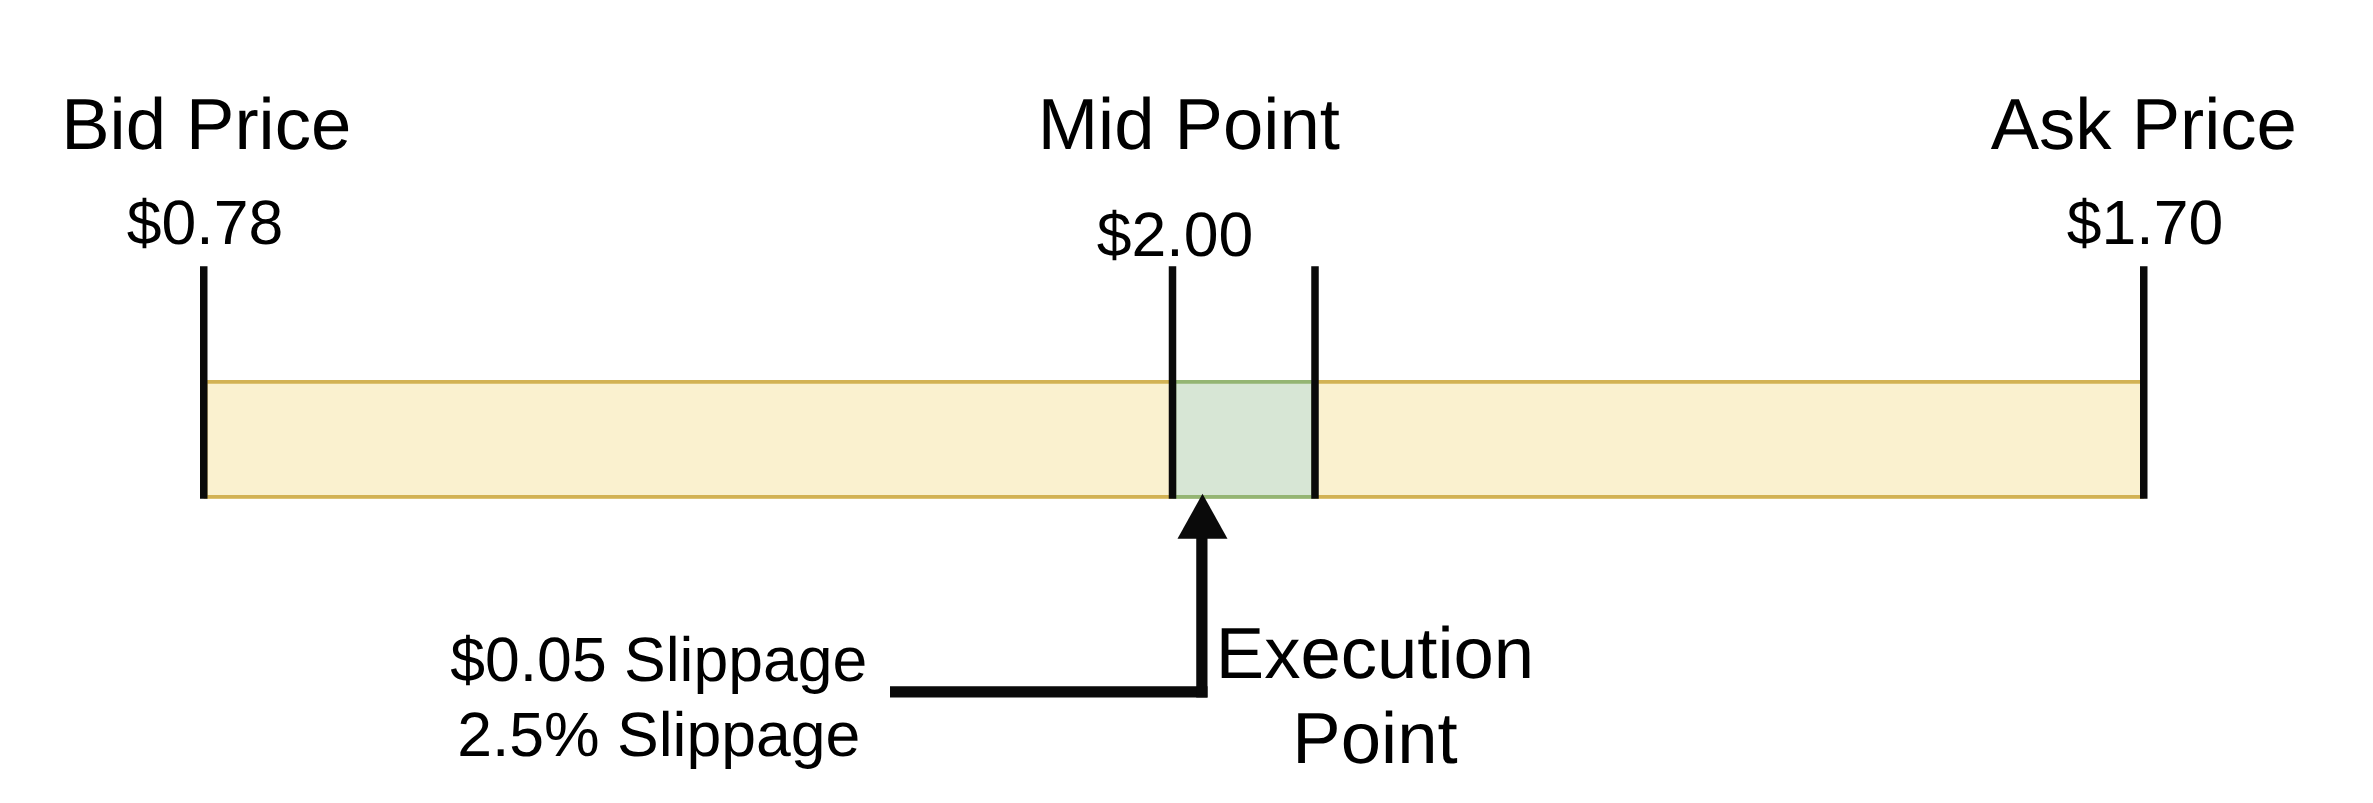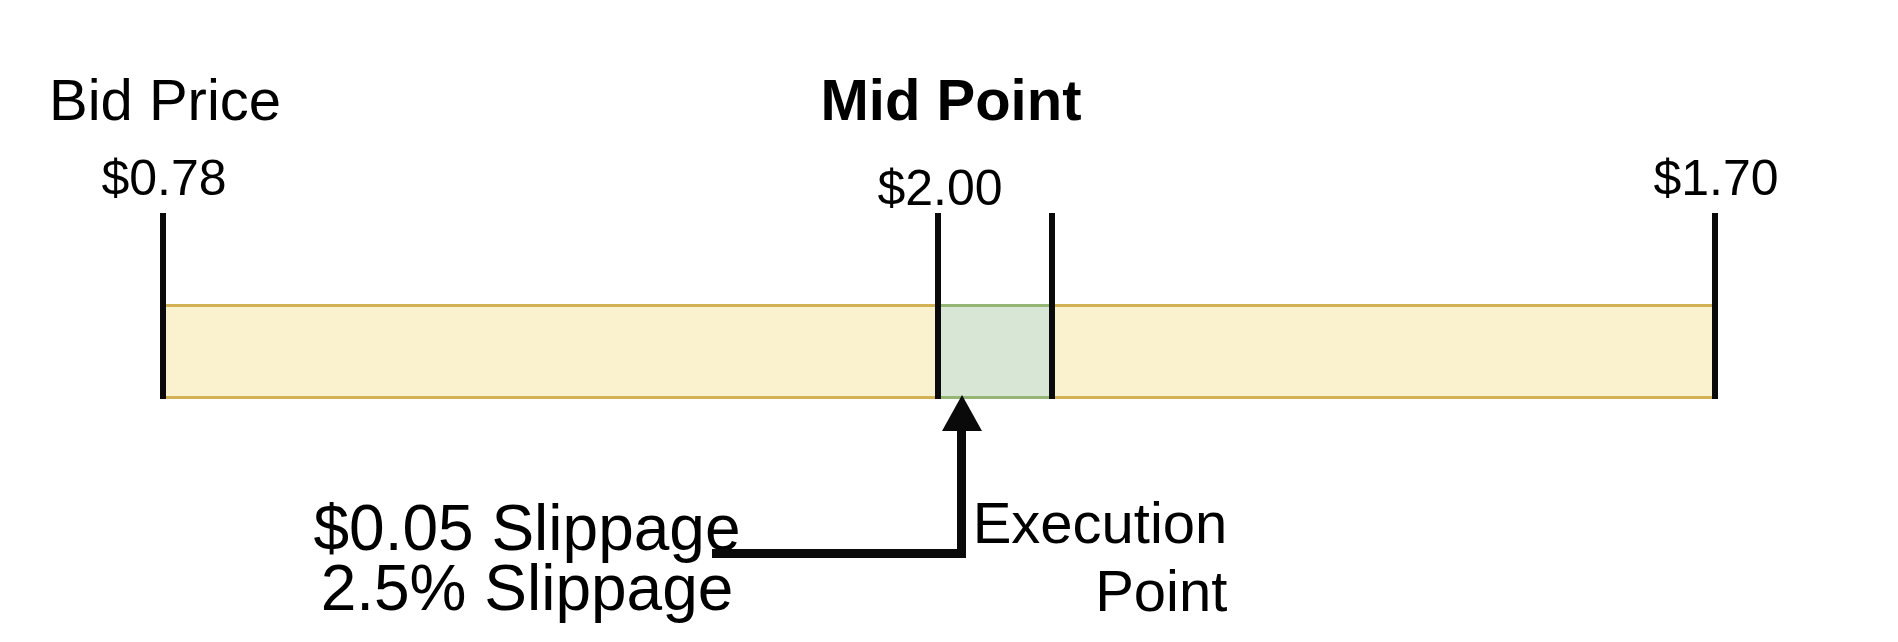--- a/index.html
+++ b/index.html
@@ -49,29 +49,29 @@
   .txt {
     transform: translateX(-50%);
     white-space: nowrap;
     text-align: center;
     line-height: 1;
   }
   .h-label { font-size: 58px; }
   .v-label { font-size: 50px; }
 
   .lbl-bid   { left: 165px;  top: 55px;  }
-  .lbl-mid   { left: 951px;  top: 55px; font-weight: bold;  }
+  .lbl-mid   { left: 951px;  top: 55px;  }
   .lbl-ask   { left: 1715px; top: 55px;  }
   .val-bid   { left: 164px;  top: 137px; }
   .val-mid   { left: 940px;  top: 147px; }
   .val-ask   { left: 1716px; top: 137px; }
 
   .val-exec  { left: 1077px; top: 414px; }
-  .lbl-exec  { left: 1100px; top: 473px; font-size: 58px; line-height: 68px; text-align: right; }
-  .lbl-slippage { left: 527px; top: 482px; font-size: 64px; line-height: 60px; }
+  .lbl-exec  { left: 1100px; top: 473px; font-size: 58px; line-height: 68px; }
+  .lbl-slippage { left: 527px; top: 482px; font-size: 50px; line-height: 60px; }
 
   
   .arrow-h {
     left: 712px; top: 533px;
     width: 254px; height: 9px;
     background: var(--line, #0A0A0A);
   }
   .arrow-v {
     left: 957px; top: 410px;
     width: 9px; height: 132px;
@@ -98,20 +98,21 @@
   <div class="abs tick tick-mid"></div>
   <div class="abs tick tick-exec"></div>
   <div class="abs tick tick-ask"></div>
 
   <div class="abs txt h-label lbl-bid">Bid Price</div>
   <div class="abs txt v-label val-bid">$0.78</div>
 
   <div class="abs txt h-label lbl-mid">Mid Point</div>
   <div class="abs txt v-label val-mid">$2.00</div>
 
+  <div class="abs txt h-label lbl-ask">Ask Price</div>
   <div class="abs txt v-label val-ask">$1.70</div>
 
   <div class="abs txt lbl-exec">
     <div>Execution</div>
     <div>Point</div>
   </div>
 
   <div class="abs txt lbl-slippage">
     <div>$0.05 Slippage</div>
     <div>2.5% Slippage</div>

